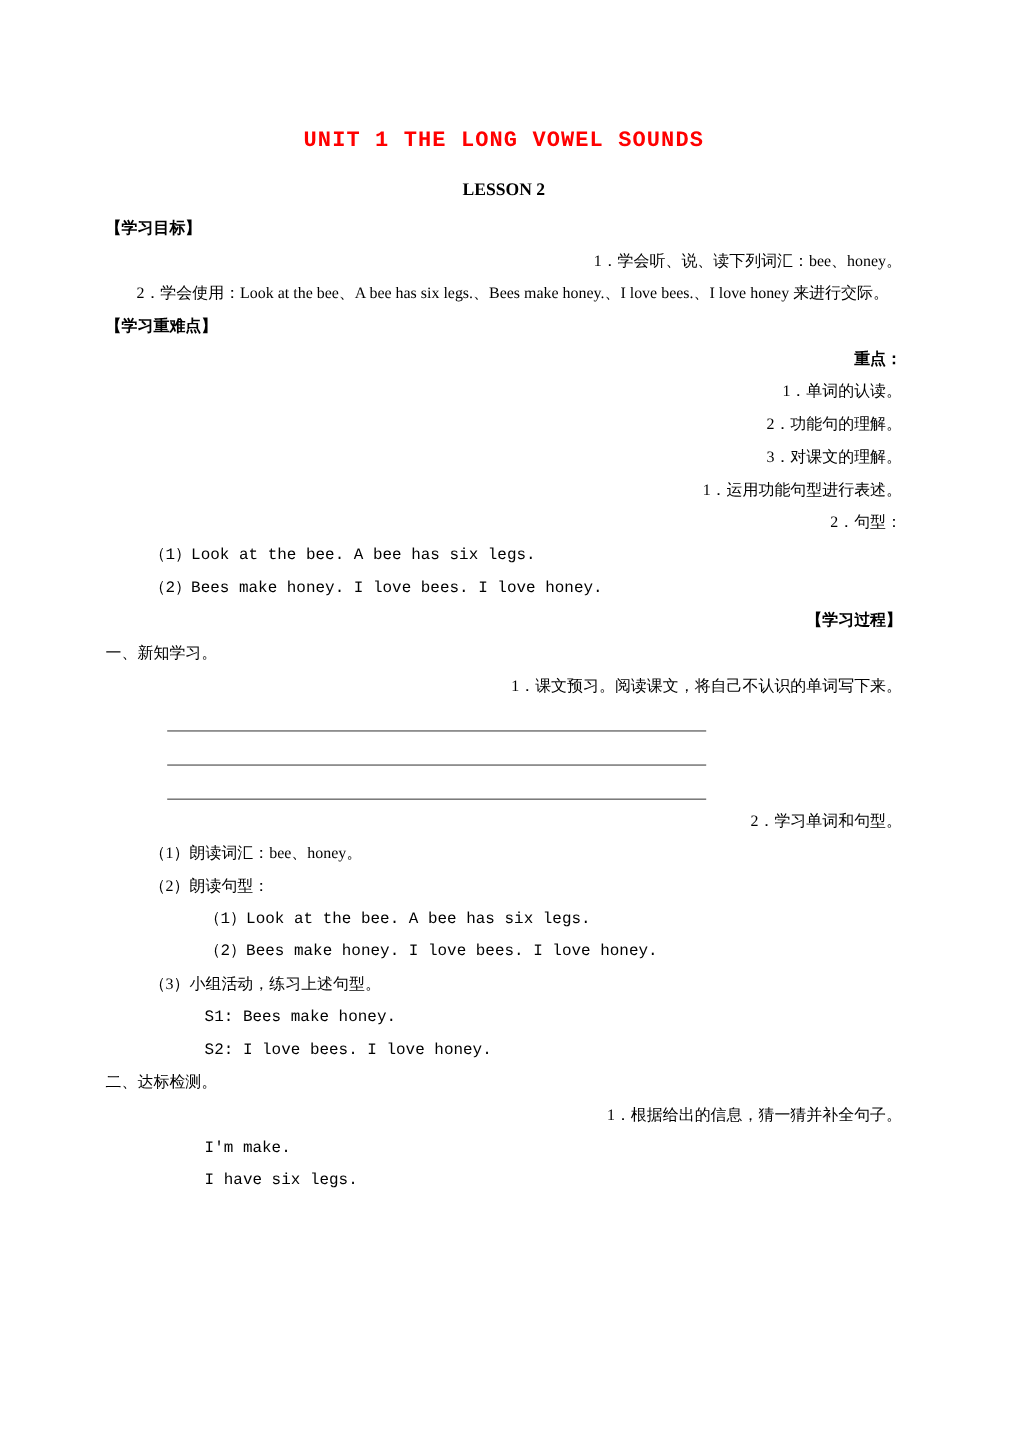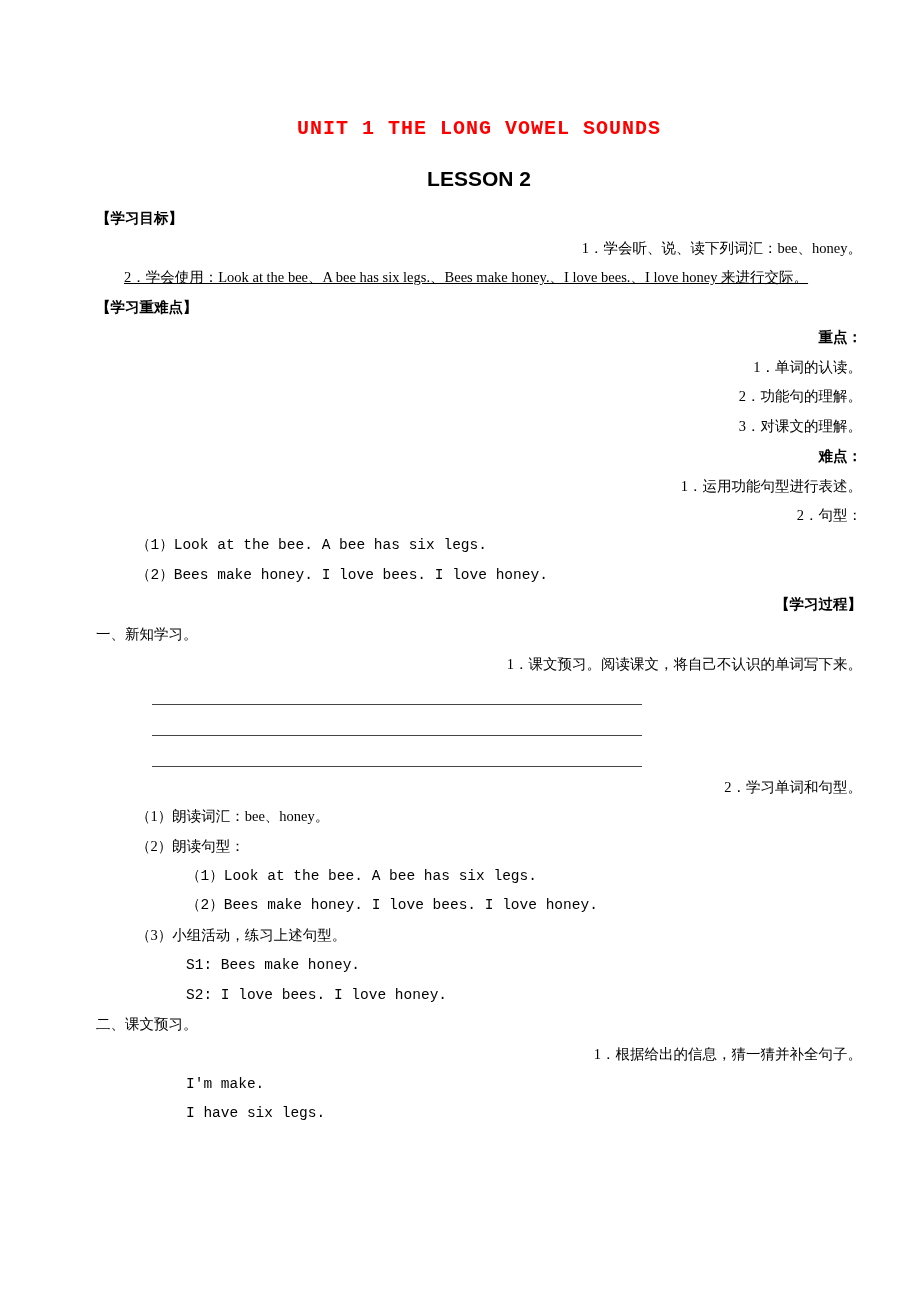--- a/index.html
+++ b/index.html
@@ -3,39 +3,39 @@
 <meta charset="utf-8">
 <style>
   body {
     margin: 0;
     padding: 0;
     background: #ffffff;
     font-family: "SimSun", "宋体", serif;
     width: 920px;
   }
   .page {
-    padding: 108px 58px 60px 96px;
+    padding: 108px 100px 60px 96px;
     color: #000000;
     font-size: 14.5px;
     line-height: 2.05;
   }
   .title {
     text-align: center;
     color: #ff0000;
     font-family: "Courier New", monospace;
     font-weight: bold;
     font-size: 20px;
     letter-spacing: 1px;
     margin-bottom: 8px;
   }
   .subtitle {
     text-align: center;
-    font-family: Liberation Sans, sans-serif;
+    font-family: Liberation Serif, serif;
     font-weight: bold;
-    font-size: 21px;
+    font-size: 16px;
     margin-bottom: 4px;
   }
   .section-head {
     font-weight: bold;
   }
   .mono {
     font-family: "Courier New", monospace;
   }
   .indent1 { padding-left: 28px; text-align: right; }
   .indent2 { padding-left: 40px; }
@@ -52,45 +52,44 @@
 </style>
 </head>
 <body>
 
 <div class="page">
   <div class="title">UNIT 1 THE LONG VOWEL SOUNDS</div>
   <div class="subtitle">LESSON 2</div>
 
   <div class="section-head">【学习目标】</div>
   <div class="indent1 line">1．学会听、说、读下列词汇：bee、honey。</div>
-  <div class="line" style="padding-left:28px;text-decoration:underline;">2．学会使用：Look at the bee、A bee has six legs.、Bees make honey.、I love bees.、I love honey 来进行交际。</div>
+  <div class="line" style="padding-left:28px;">2．学会使用：Look at the bee、A bee has six legs.、Bees make honey.、I love bees.、I love honey 来进行交际。</div>
 
   <div class="section-head">【学习重难点】</div>
   <div class="indent1 bold">重点：</div>
   <div class="indent1">1．单词的认读。</div>
   <div class="indent1">2．功能句的理解。</div>
   <div class="indent1">3．对课文的理解。</div>
-  <div class="indent1 bold">难点：</div>
   <div class="indent1">1．运用功能句型进行表述。</div>
   <div class="indent1">2．句型：</div>
   <div class="indent2 mono">（1）Look at the bee. A bee has six legs.</div>
   <div class="indent2 mono">（2）Bees make honey. I love bees. I love honey.</div>
 
   <div class="indent1 bold">【学习过程】</div>
   <div>一、新知学习。</div>
   <div class="indent1">1．课文预习。阅读课文，将自己不认识的单词写下来。</div>
   <div class="blank-line"></div>
   <div class="blank-line"></div>
   <div class="blank-line"></div>
   <div class="indent1">2．学习单词和句型。</div>
   <div class="indent2">（1）朗读词汇：bee、honey。</div>
   <div class="indent2">（2）朗读句型：</div>
   <div class="indent4 mono">（1）Look at the bee. A bee has six legs.</div>
   <div class="indent4 mono">（2）Bees make honey. I love bees. I love honey.</div>
   <div class="indent2">（3）小组活动，练习上述句型。</div>
   <div class="indent4 mono">S1: Bees make honey.</div>
   <div class="indent4 mono">S2: I love bees. I love honey.</div>
 
-  <div>二、课文预习。</div>
+  <div>二、达标检测。</div>
   <div class="indent1">1．根据给出的信息，猜一猜并补全句子。</div>
   <div class="indent4 mono">I'm make.</div>
   <div class="indent4 mono">I have six legs.</div>
 </div>
 
 </body></html>

